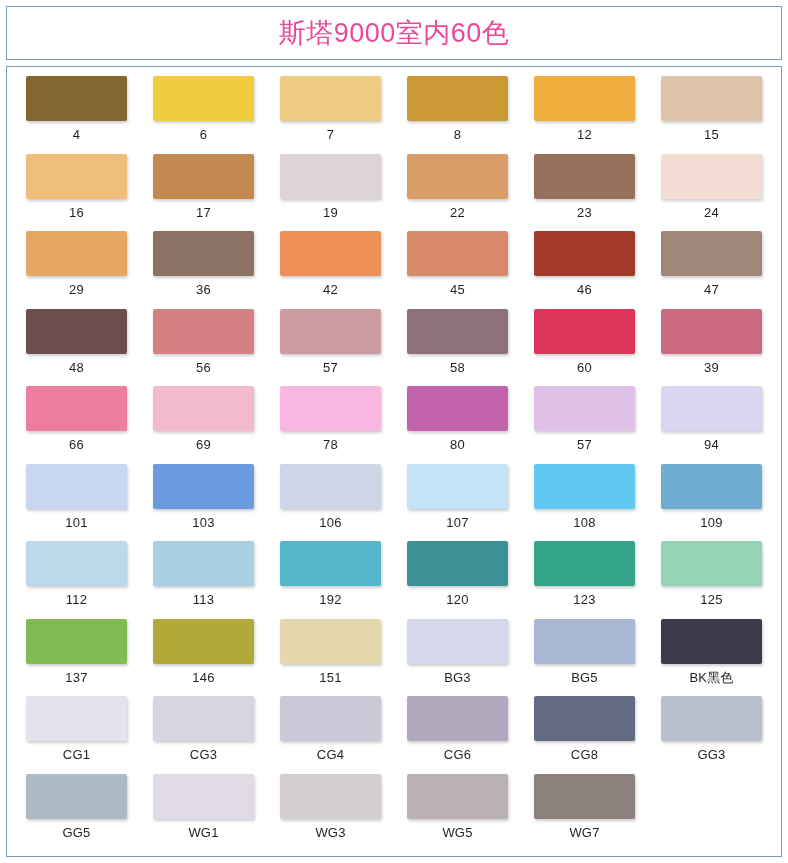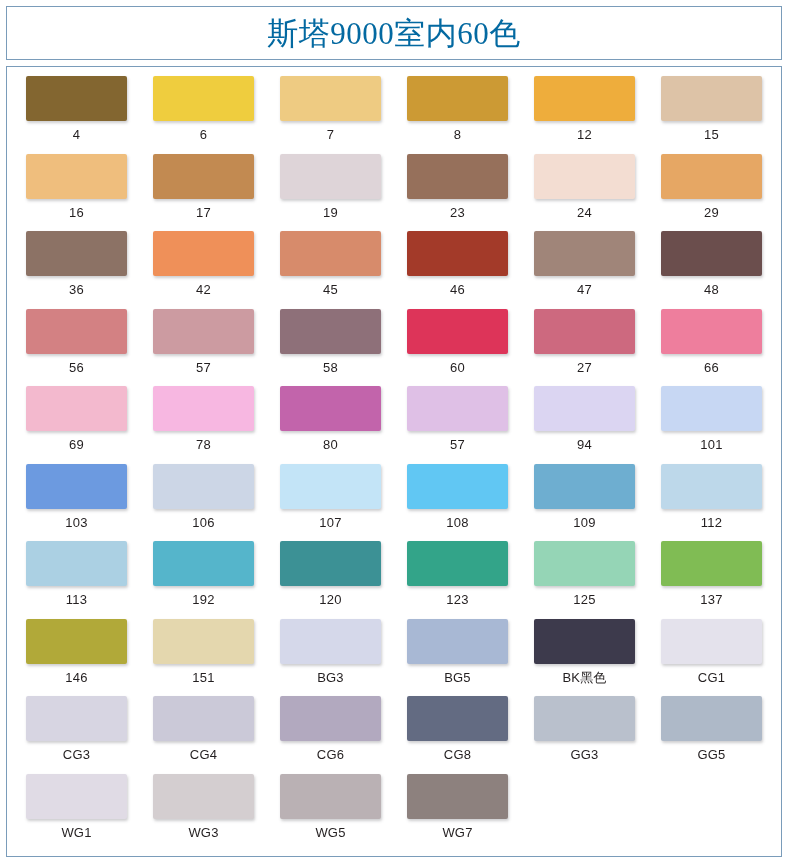--- a/index.html
+++ b/index.html
@@ -28,25 +28,25 @@
     width: 776px;
     height: 54px;
     box-sizing: border-box;
     border: 1px solid #7a9cba;
     background: #ffffff;
     display: flex;
     align-items: center;
     justify-content: center;
   }
   .title-text {
-    font-family: Liberation Serif, serif;
-    font-size: 31px;
+    font-family: Liberation Sans, sans-serif;
+    font-size: 27px;
     font-weight: 300;
     letter-spacing: 0.5px;
-    color: #0369a1;
+    color: #ec4899;
     line-height: 1;
     white-space: nowrap;
   }
   
   .grid-box {
     position: absolute;
     left: 6px;
     top: 66px;
     width: 776px;
     height: 791px;
@@ -127,20 +127,24 @@
         </div>
         <div class="cell">
           <div class="chip" style="background: rgb(194, 138, 81);"></div>
           <div class="chip-label">17</div>
         </div>
         <div class="cell">
           <div class="chip" style="background: rgb(222, 212, 216);"></div>
           <div class="chip-label">19</div>
         </div>
         <div class="cell">
+          <div class="chip" style="background: rgb(216, 157, 104);"></div>
+          <div class="chip-label">22</div>
+        </div>
+        <div class="cell">
           <div class="chip" style="background: rgb(150, 112, 91);"></div>
           <div class="chip-label">23</div>
         </div>
         <div class="cell">
           <div class="chip" style="background: rgb(243, 221, 210);"></div>
           <div class="chip-label">24</div>
         </div>
         <div class="cell">
           <div class="chip" style="background: rgb(230, 167, 100);"></div>
           <div class="chip-label">29</div>
@@ -180,21 +184,21 @@
         <div class="cell">
           <div class="chip" style="background: rgb(142, 112, 121);"></div>
           <div class="chip-label">58</div>
         </div>
         <div class="cell">
           <div class="chip" style="background: rgb(221, 52, 89);"></div>
           <div class="chip-label">60</div>
         </div>
         <div class="cell">
           <div class="chip" style="background: rgb(205, 105, 127);"></div>
-          <div class="chip-label">27</div>
+          <div class="chip-label">39</div>
         </div>
         <div class="cell">
           <div class="chip" style="background: rgb(238, 126, 157);"></div>
           <div class="chip-label">66</div>
         </div>
         <div class="cell">
           <div class="chip" style="background: rgb(243, 185, 206);"></div>
           <div class="chip-label">69</div>
         </div>
         <div class="cell">

